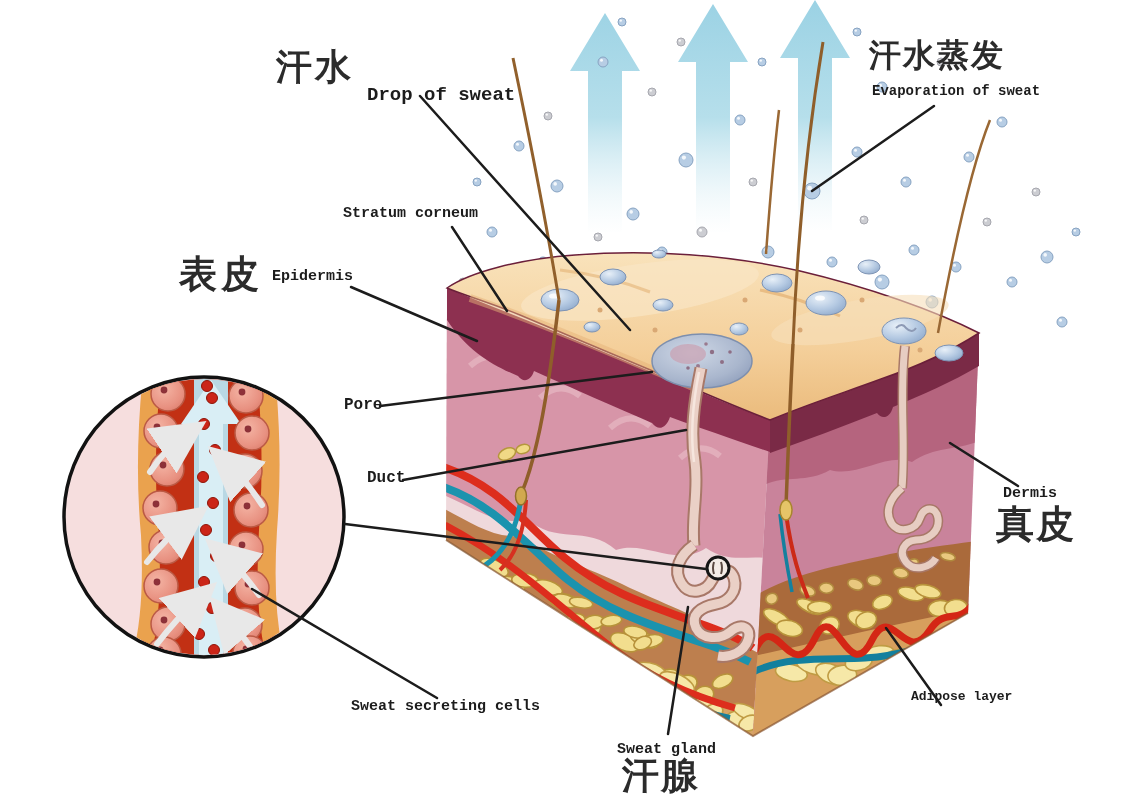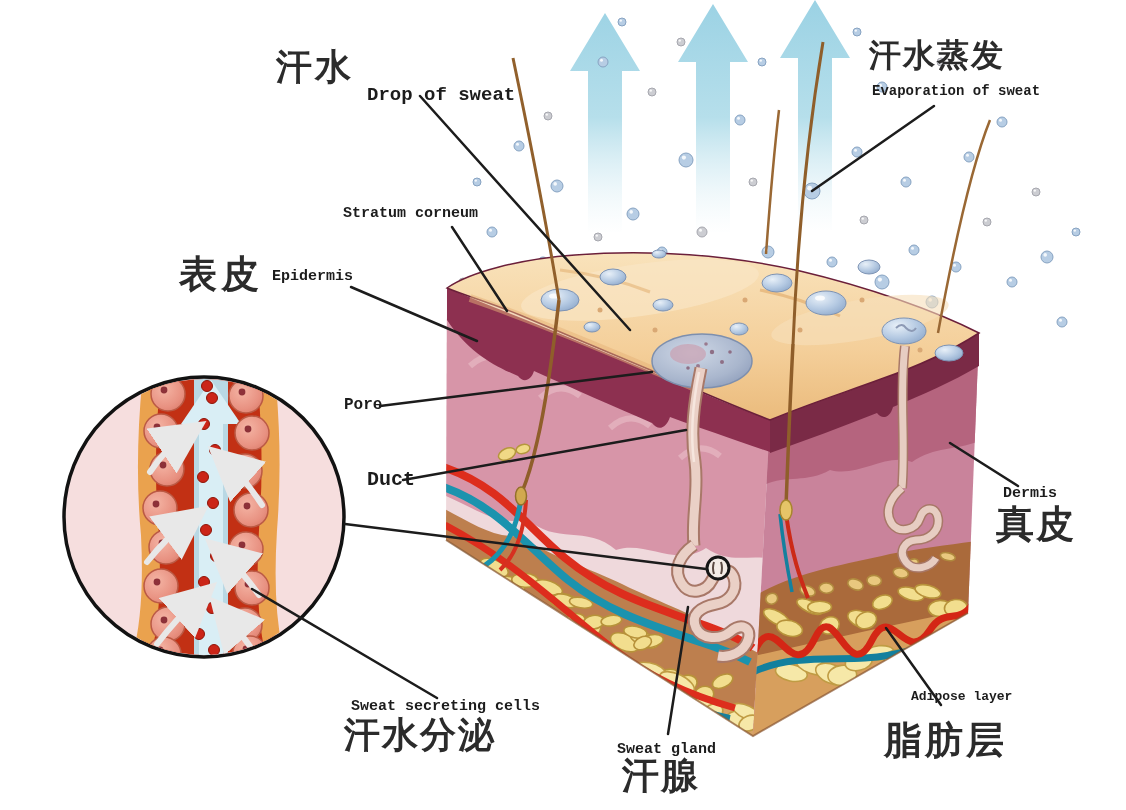--- a/index.html
+++ b/index.html
@@ -450,27 +450,25 @@
 <div class="lbl zh" style="left:869px;top:42px;font-size:32px;letter-spacing:2px;">汗水蒸发</div>
 <div class="lbl en" style="left:872px;top:84px;font-size:14px;">Evaporation of sweat</div>
 
 <div class="lbl en" style="left:335px;top:206px;font-size:15px;margin-left:8px;">Stratum corneum</div>
 
 <div class="lbl zh" style="left:179px;top:258px;font-size:38px;letter-spacing:4px;">表皮</div>
 <div class="lbl en" style="left:272px;top:269px;font-size:15px;">Epidermis</div>
 
 <div class="lbl en" style="left:344px;top:397px;font-size:16px;">Pore</div>
 
-<div class="lbl en" style="left:367px;top:470px;font-size:20px;">Duct</div>
+<div class="lbl en" style="left:367px;top:470px;font-size:16px;">Duct</div>
 
 <div class="lbl en" style="left:1003px;top:486px;font-size:15px;">Dermis</div>
 <div class="lbl zh" style="left:996px;top:508px;font-size:38px;letter-spacing:2px;">真皮</div>
 
 <div class="lbl en" style="left:351px;top:699px;font-size:15px;">Sweat secreting cells</div>
-<div class="lbl zh" style="left:344px;top:720px;font-size:36px;letter-spacing:2px;">汗水分泌</div>
 
 <div class="lbl en" style="left:617px;top:742px;font-size:15px;text-align:center;">Sweat gland</div>
 <div class="lbl zh" style="left:622px;top:760px;font-size:37px;letter-spacing:2px;">汗腺</div>
 
 <div class="lbl en" style="left:911px;top:690px;font-size:13px;">Adipose layer</div>
-<div class="lbl zh" style="left:884px;top:724px;font-size:38px;letter-spacing:3px;">脂肪层</div>
 
 </div>
 
 </body></html>

